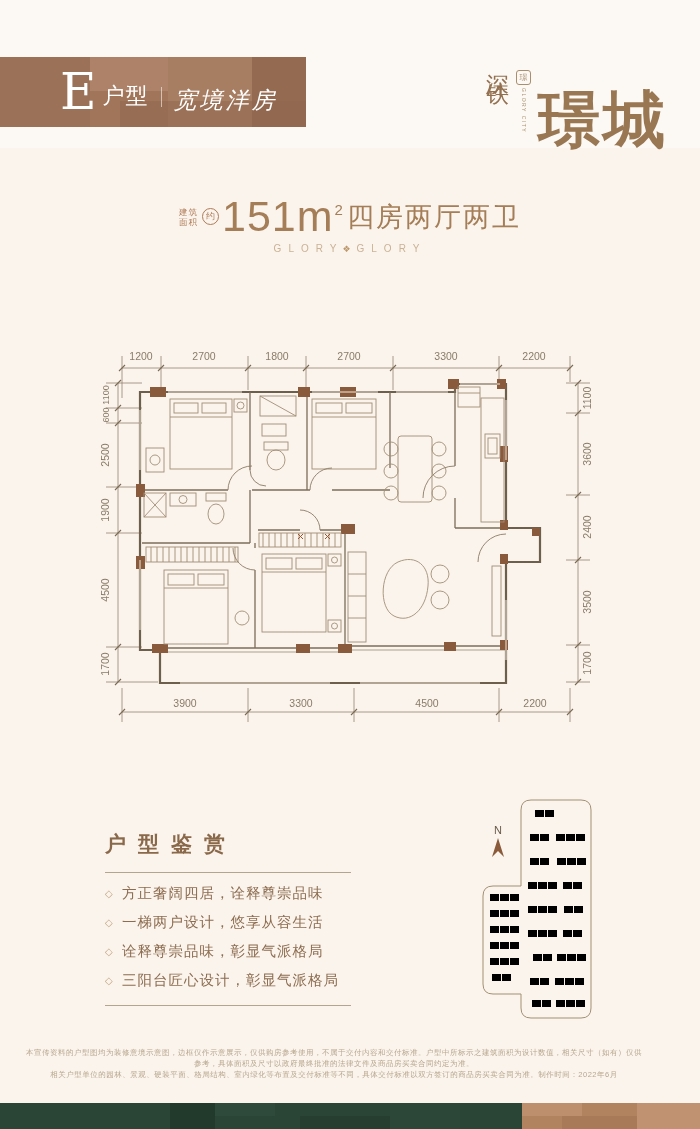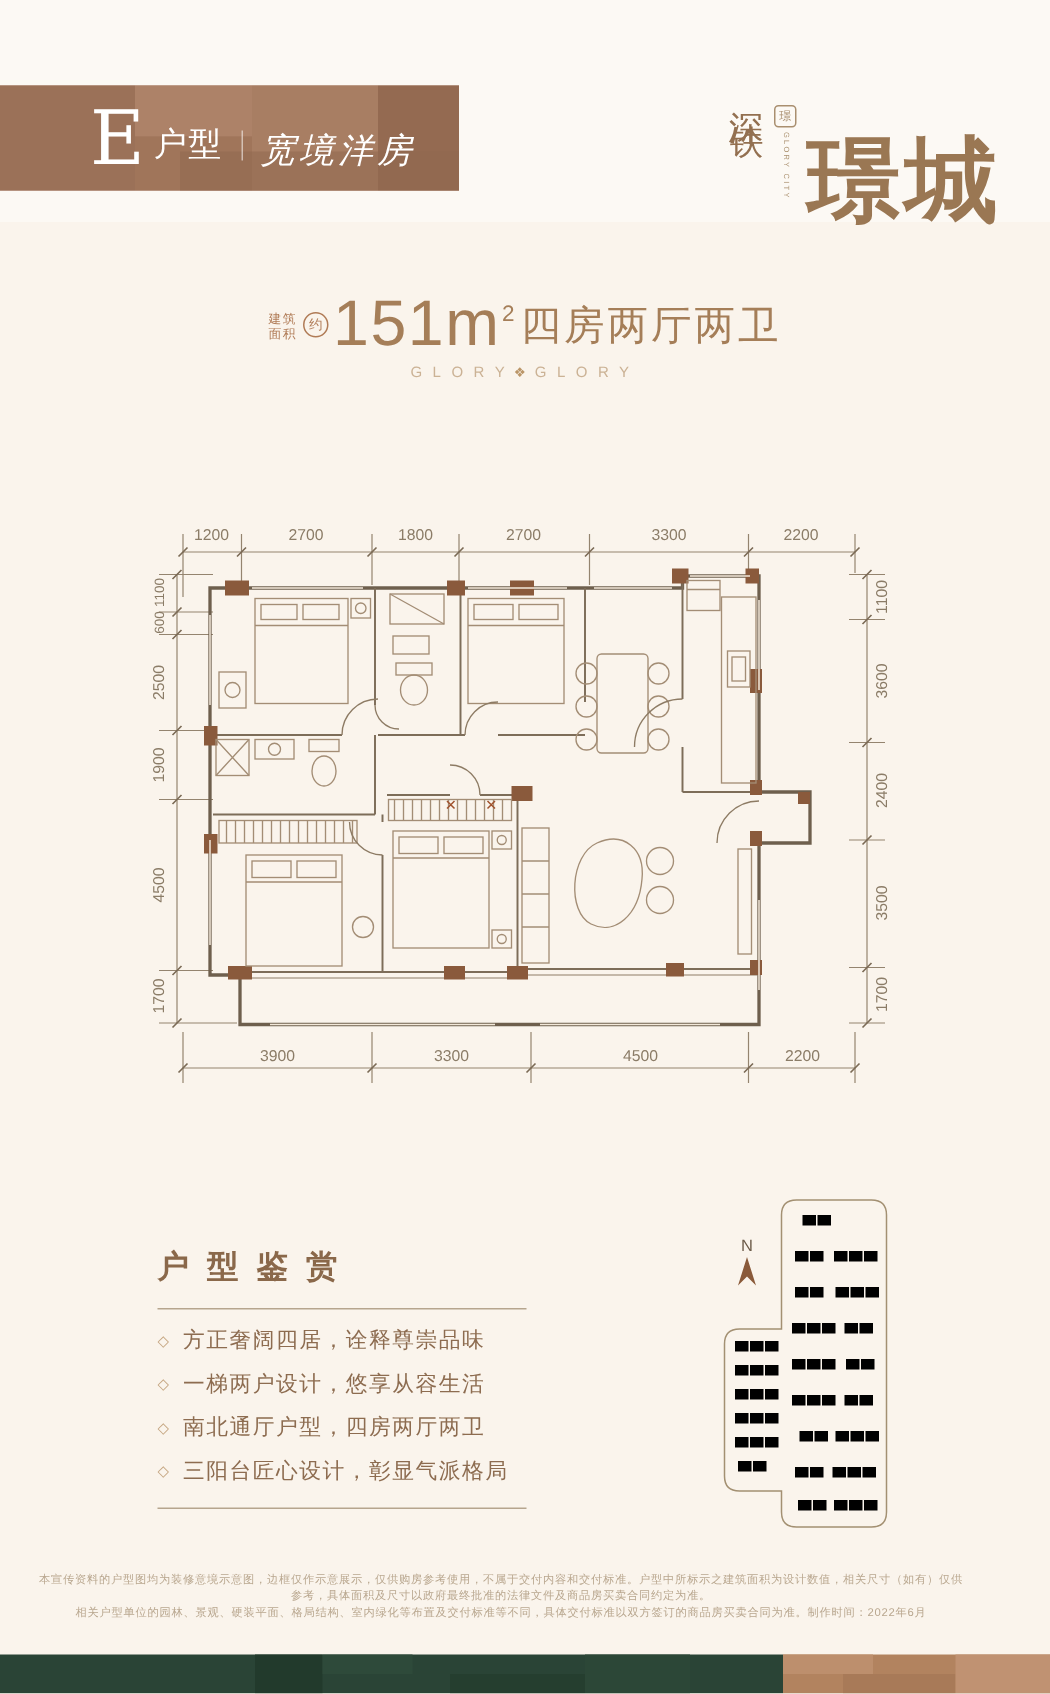--- a/index.html
+++ b/index.html
@@ -296,21 +296,21 @@
     <div class="hl-item">
       <span class="hl-marker">◇</span>
       <span>方正奢阔四居，诠释尊崇品味</span>
     </div>
     <div class="hl-item">
       <span class="hl-marker">◇</span>
       <span>一梯两户设计，悠享从容生活</span>
     </div>
     <div class="hl-item">
       <span class="hl-marker">◇</span>
-      <span>南北通厅户型，四房两厅两卫</span>
+      <span>诠释尊崇品味，彰显气派格局</span>
     </div>
     <div class="hl-item">
       <span class="hl-marker">◇</span>
       <span>三阳台匠心设计，彰显气派格局</span>
     </div>
     <hr class="hl-rule bottom">
   </div>
 
   <svg class="siteplan" width="185" height="245" viewBox="465 788 185 245" xmlns="http://www.w3.org/2000/svg">
     <defs>

